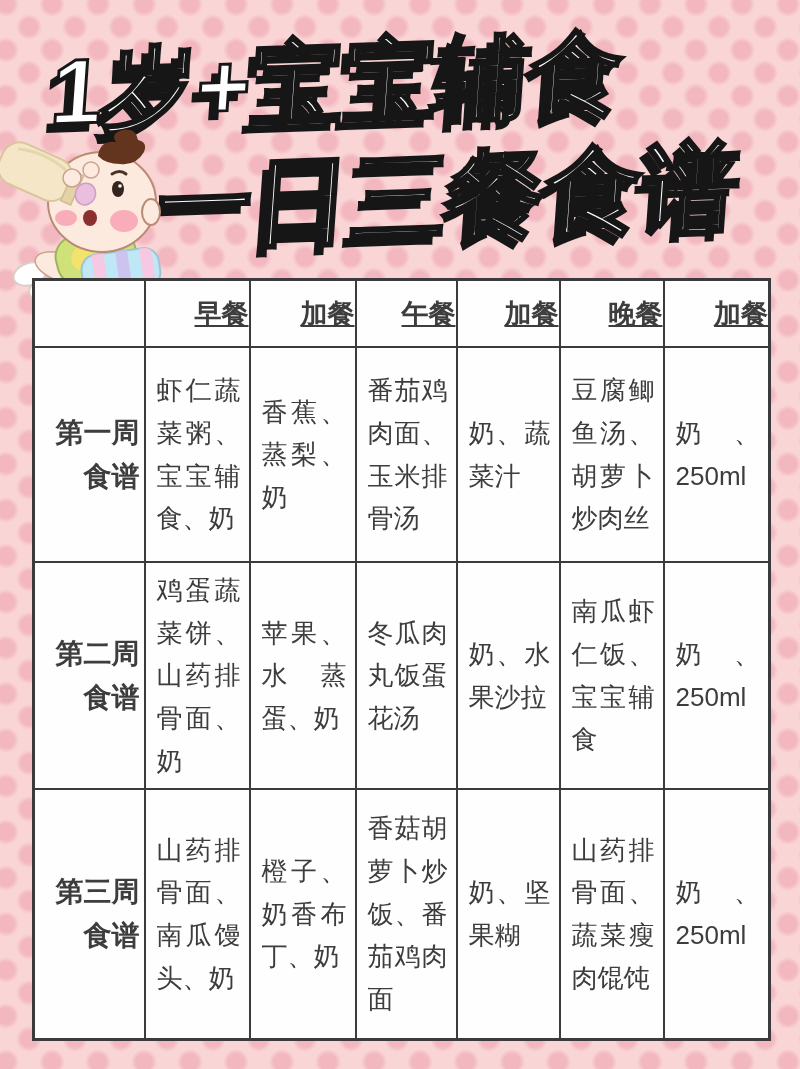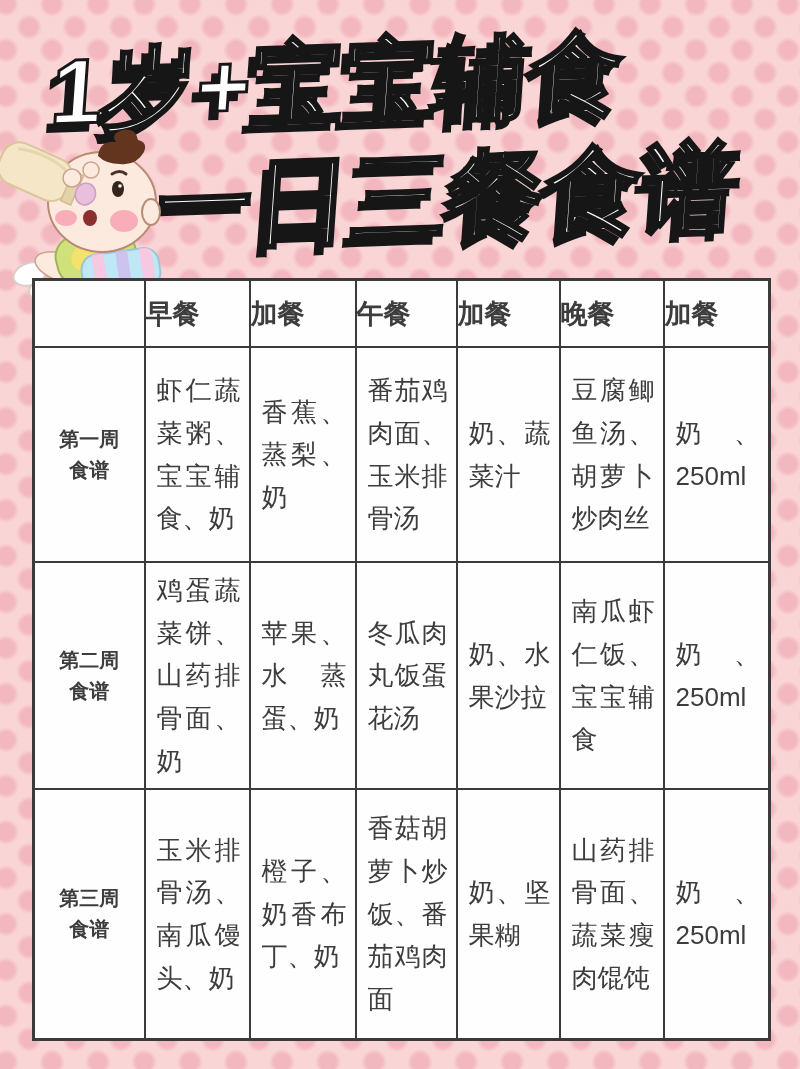--- a/index.html
+++ b/index.html
@@ -46,25 +46,25 @@
   }
   table.meal td, table.meal th{
     border:2px solid var(--border-dark,#3b3b3b);
     vertical-align:middle;
     color:var(--text-dark,#3d3d3d);
     background:#fefefe;
     overflow:hidden;
   }
   table.meal{border:3px solid var(--border-dark,#3b3b3b);}
   th.col-h{
-    font-size:27px;font-weight:bold;text-align:left;
-    color:#333;height:65px;padding:0;
+    font-size:27px;font-weight:bold;text-align:right;
+    color:#333;height:65px;padding:0;text-decoration:underline;
   }
   td.row-label{
-    font-size:20px;font-weight:bold;text-align:center;
+    font-size:28px;font-weight:bold;text-align:right;
     color:#333;white-space:pre-line;line-height:1.55;padding:0 4px;
   }
   td.meal-cell{
     font-size:26px;line-height:1.64;
     text-align:justify;
     padding:6px 8px 6px 11px;
   }
   tr.r1{height:215px;}
   tr.r2{height:213px;}
   tr.r3{height:250px;}
@@ -171,21 +171,21 @@
       <td class="meal-cell">鸡蛋蔬菜饼、山药排骨面、奶</td>
       <td class="meal-cell">苹果、水蒸蛋、奶</td>
       <td class="meal-cell">冬瓜肉丸饭蛋花汤</td>
       <td class="meal-cell">奶、水果沙拉</td>
       <td class="meal-cell">南瓜虾仁饭、宝宝辅食</td>
       <td class="meal-cell">奶、250ml</td>
     </tr>
     <tr class="r3">
       <td class="row-label">第三周
 食谱</td>
-      <td class="meal-cell">玉米排骨汤、南瓜馒头、奶</td>
+      <td class="meal-cell">山药排骨面、南瓜馒头、奶</td>
       <td class="meal-cell">橙子、奶香布丁、奶</td>
       <td class="meal-cell">香菇胡萝卜炒饭、番茄鸡肉面</td>
       <td class="meal-cell">奶、坚果糊</td>
       <td class="meal-cell">山药排骨面、蔬菜瘦肉馄饨</td>
       <td class="meal-cell">奶、250ml</td>
     </tr>
   </tbody>
     </table>
 </div>
 

